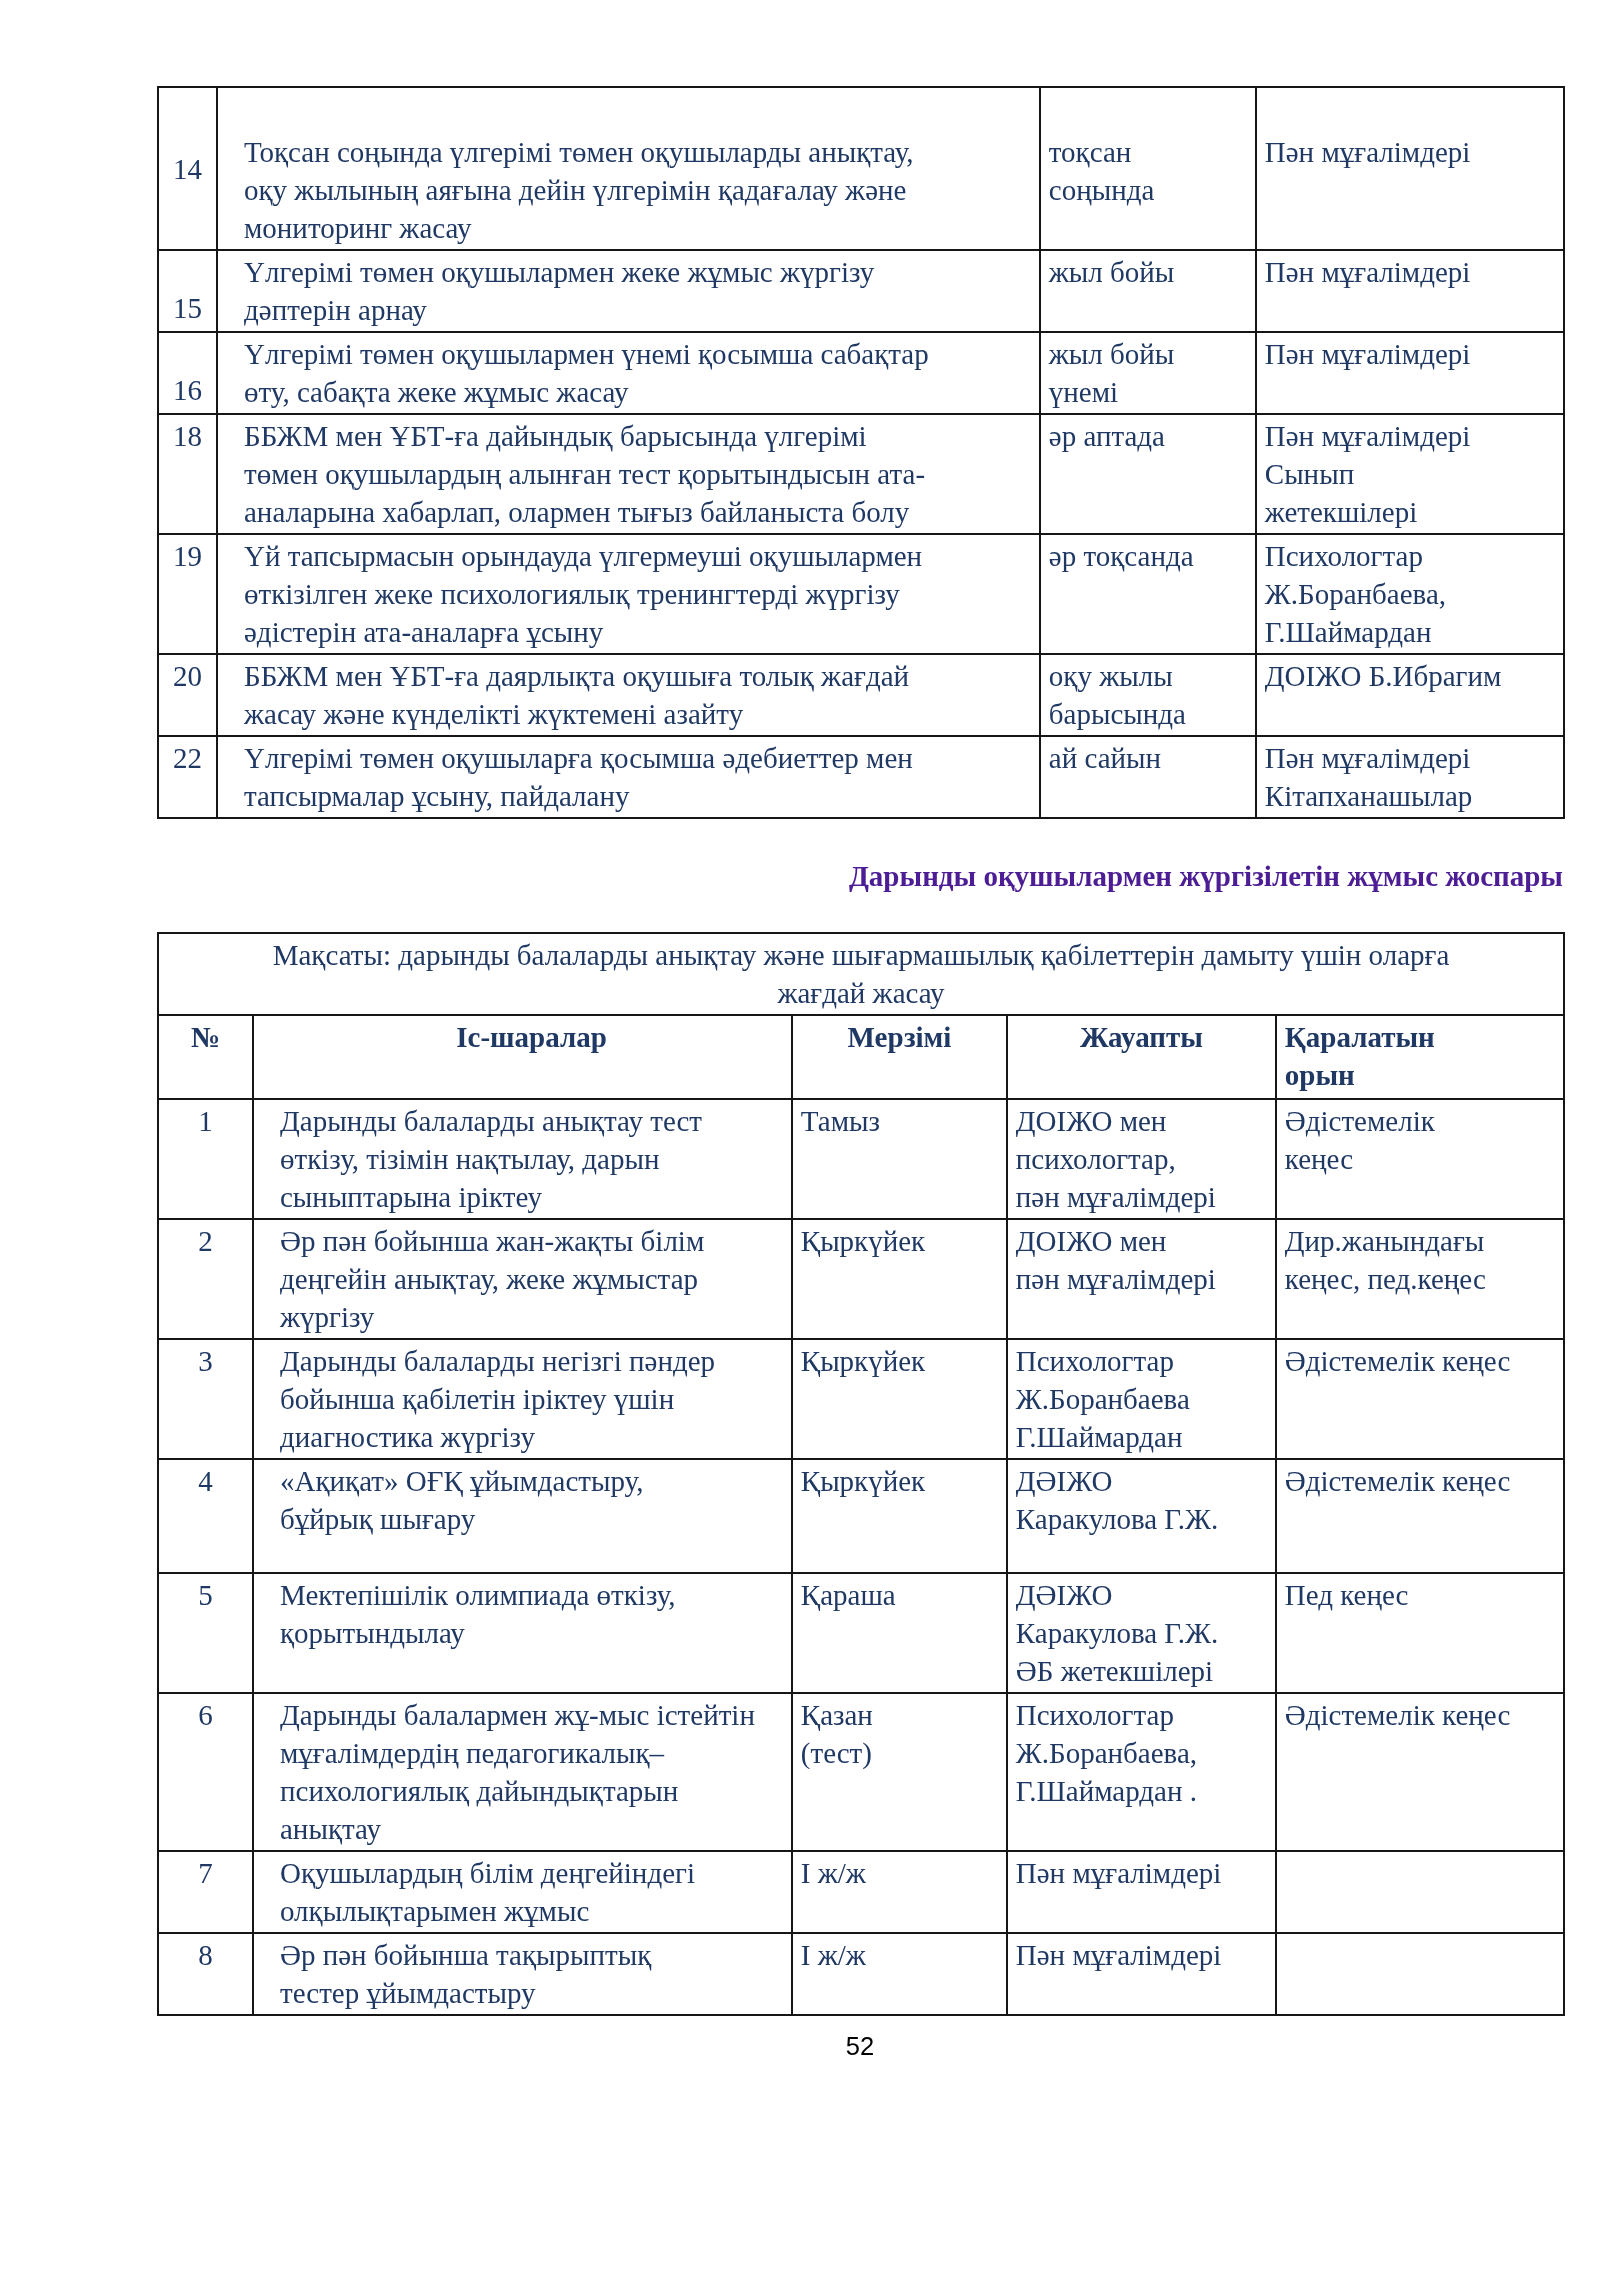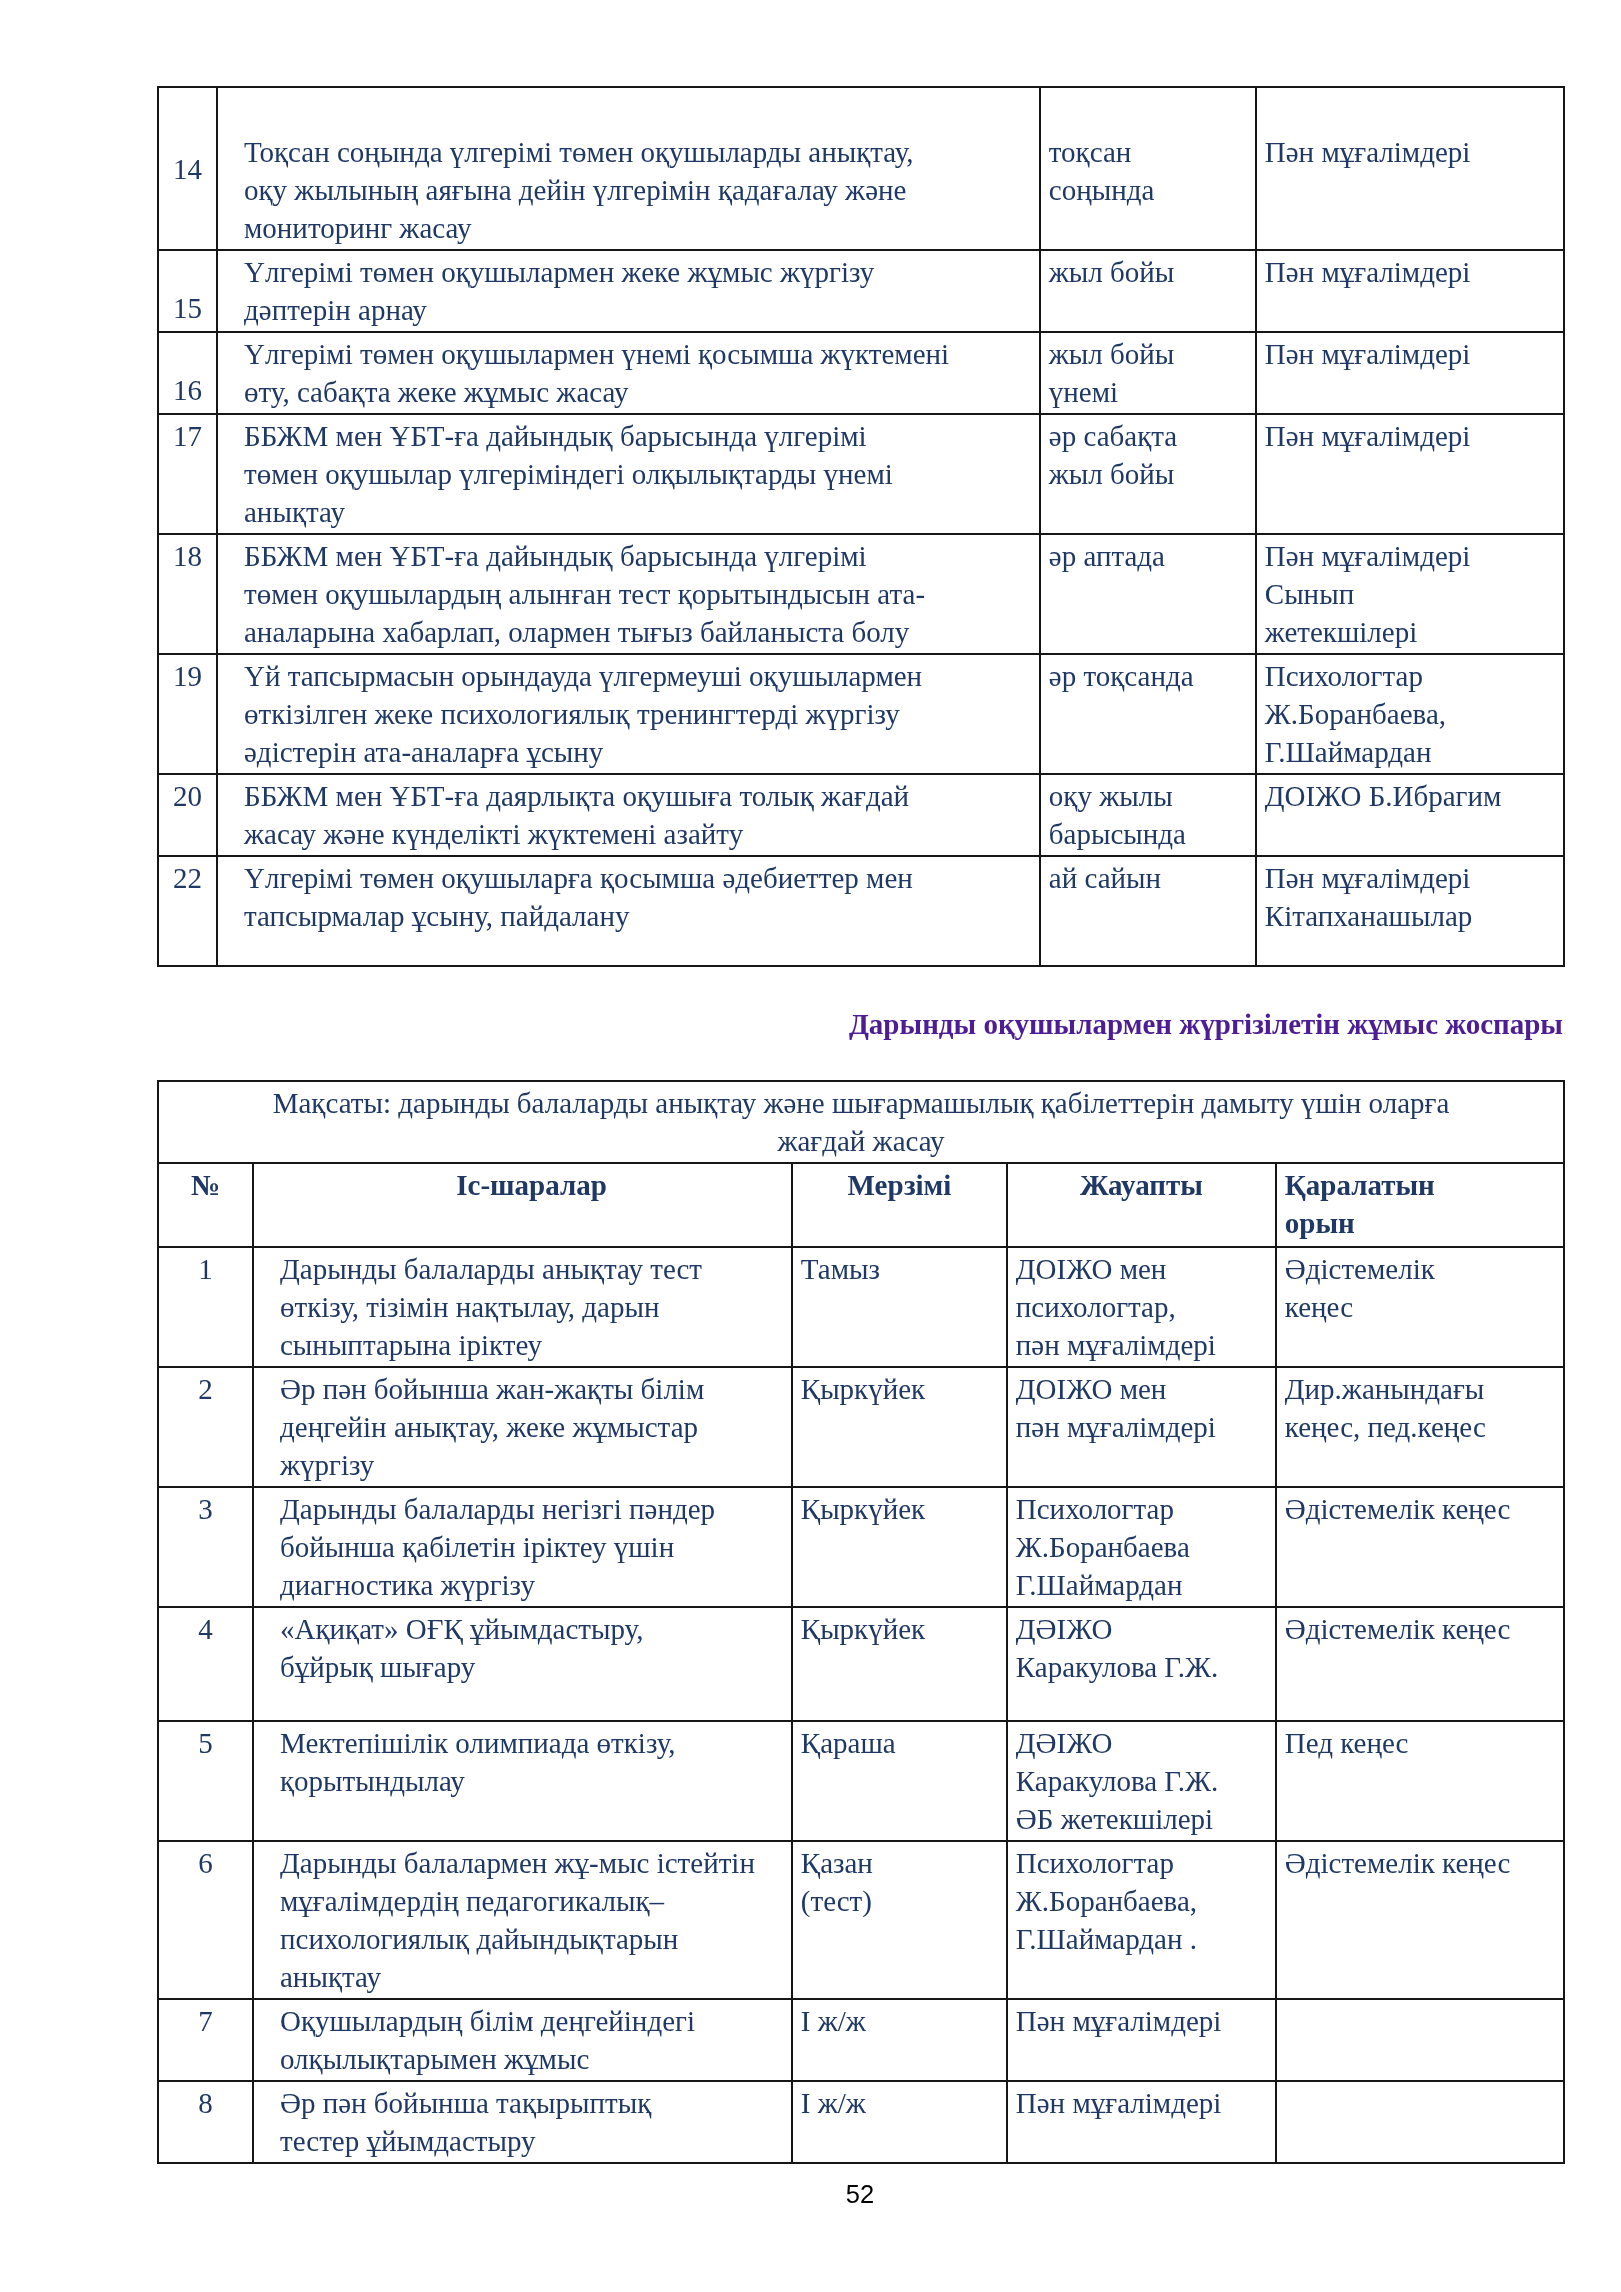--- a/index.html
+++ b/index.html
@@ -84,33 +84,24 @@
           </tr>
           <tr>
             <td class="c-num">15</td>
             <td class="c-activity">Үлгерімі төмен оқушылармен жеке жұмыс жүргізу
 дәптерін арнау</td>
             <td class="c-term">жыл бойы</td>
             <td class="c-resp">Пән мұғалімдері</td>
           </tr>
           <tr>
             <td class="c-num">16</td>
-            <td class="c-activity">Үлгерімі төмен оқушылармен үнемі қосымша жүктемені
+            <td class="c-activity">Үлгерімі төмен оқушылармен үнемі қосымша сабақтар
 өту, сабақта жеке жұмыс жасау</td>
             <td class="c-term">жыл бойы
 үнемі</td>
-            <td class="c-resp">Пән мұғалімдері</td>
-          </tr>
-          <tr>
-            <td class="c-num">17</td>
-            <td class="c-activity">ББЖМ мен ҰБТ-ға дайындық барысында үлгерімі
-төмен оқушылар үлгеріміндегі олқылықтарды үнемі
-анықтау</td>
-            <td class="c-term">әр сабақта
-жыл бойы</td>
             <td class="c-resp">Пән мұғалімдері</td>
           </tr>
           <tr>
             <td class="c-num">18</td>
             <td class="c-activity">ББЖМ мен ҰБТ-ға дайындық барысында үлгерімі
 төмен оқушылардың алынған тест қорытындысын ата-
 аналарына хабарлап, олармен тығыз байланыста болу</td>
             <td class="c-term">әр аптада</td>
             <td class="c-resp">Пән мұғалімдері
 Сынып

